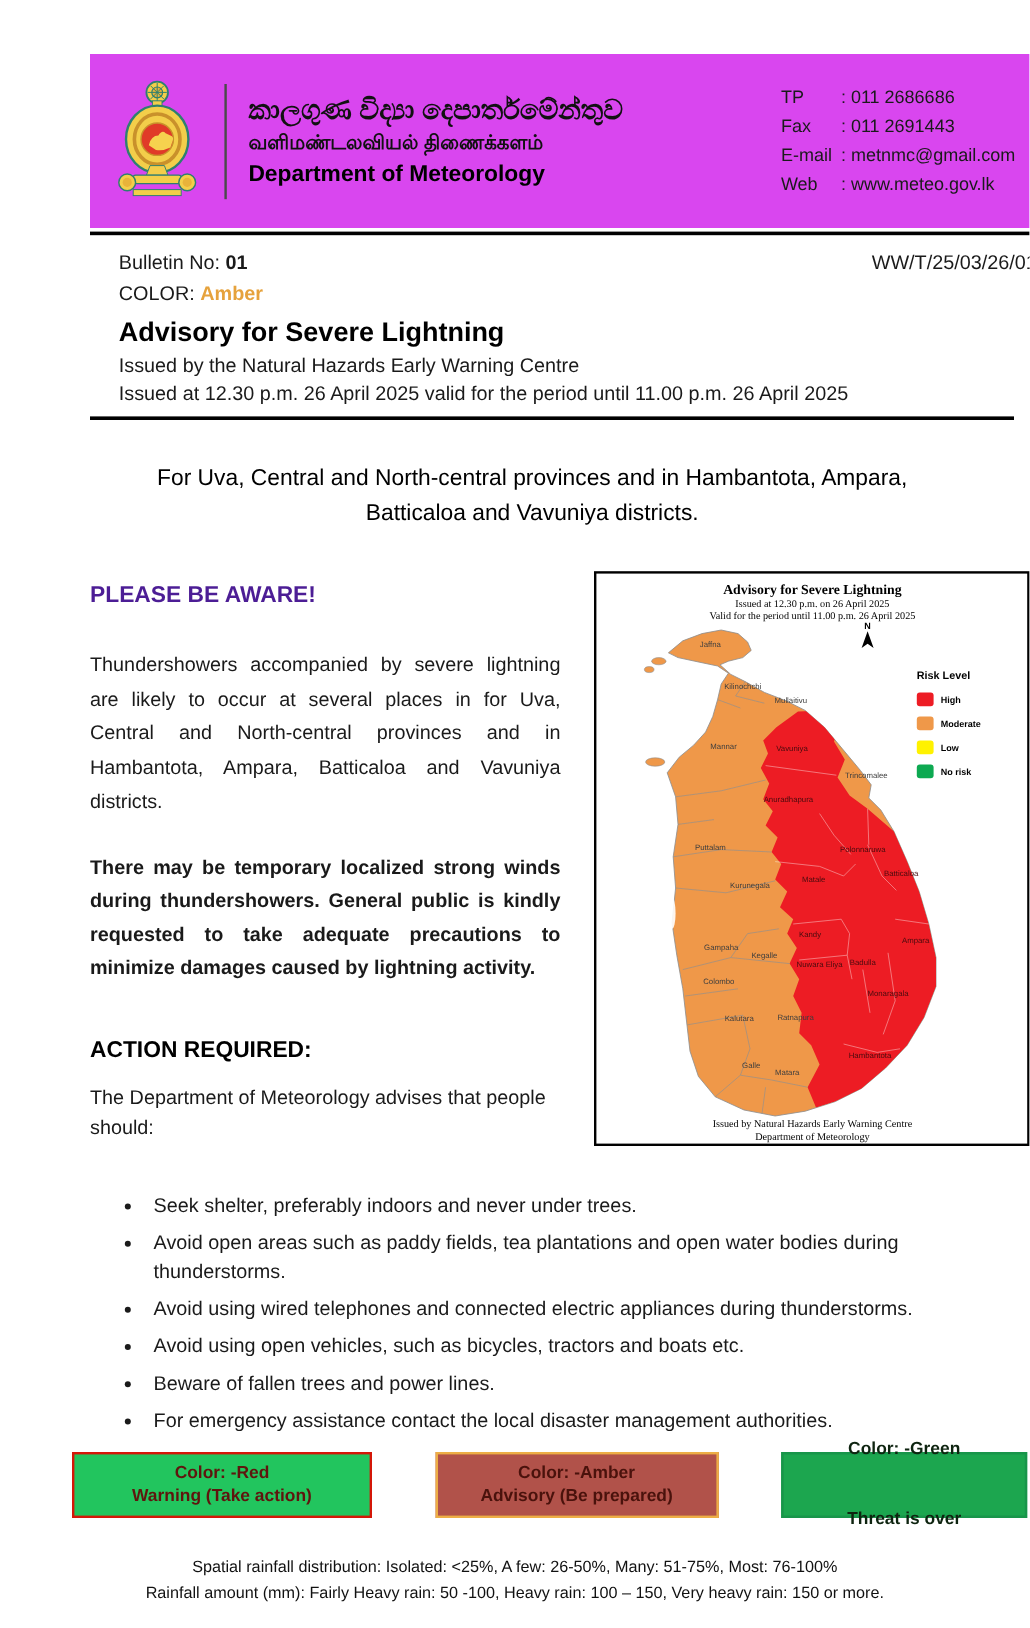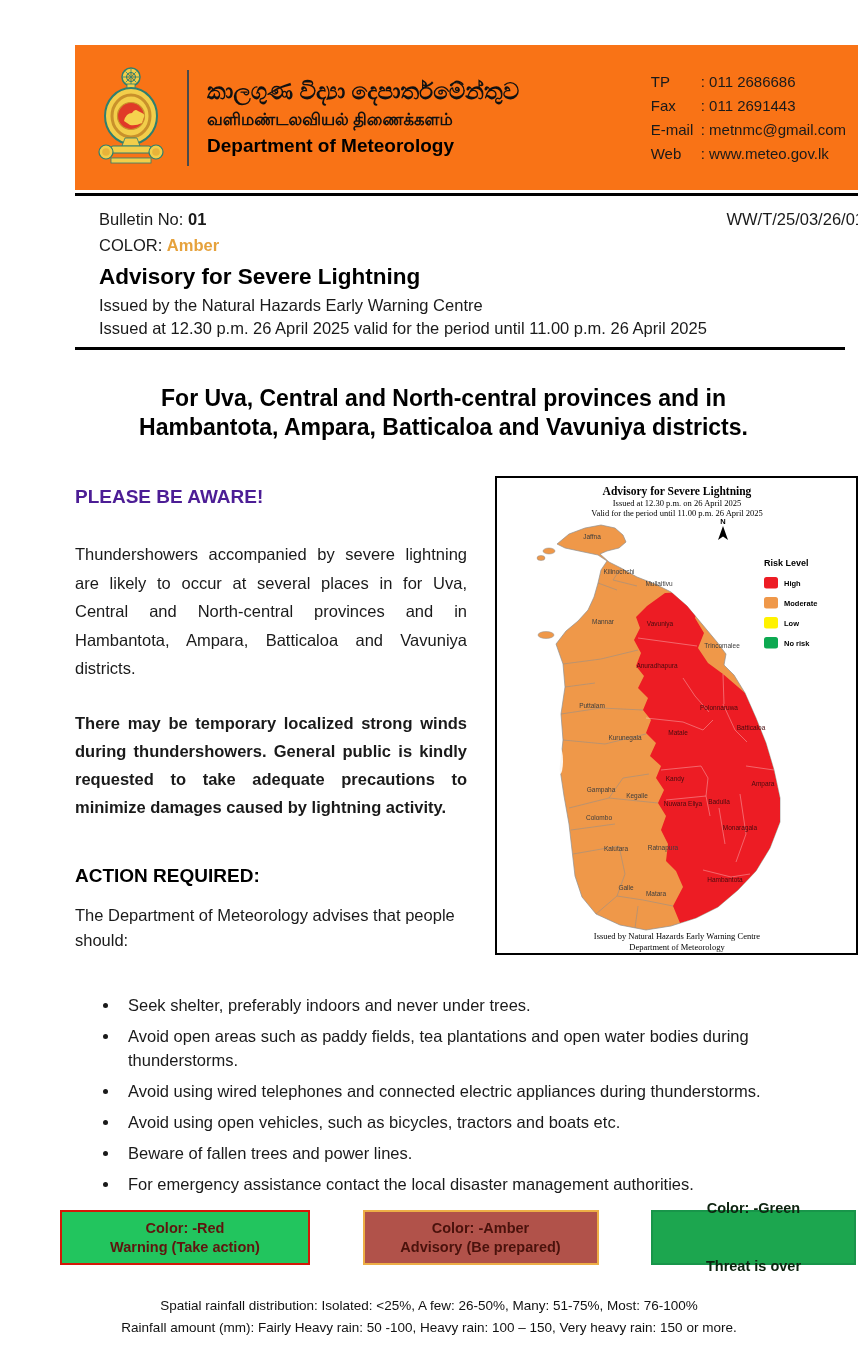--- a/index.html
+++ b/index.html
@@ -1,20 +1,20 @@
 <!DOCTYPE html>
 <html><head>
 <meta charset="utf-8">
 <style>
   html,body{margin:0;padding:0;background:#fff;}
   body{width:858px;height:1357px;font-family:"Liberation Sans",sans-serif;color:#1a1a1a;position:relative;overflow:hidden;}
   .page{position:relative;width:858px;height:1357px;}
 
   
-  .masthead{margin:45px 0 0 75px;width:783px;height:145px;background:#f97316;display:flex;align-items:center;box-sizing:border-box;}
+  .masthead{margin:45px 0 0 75px;width:783px;height:145px;background:#d946ef;display:flex;align-items:center;box-sizing:border-box;}
   .logo-wrap{width:112px;display:flex;justify-content:center;align-items:center;}
   .mast-divider{width:2px;height:96px;background:#4a4a4a;}
   .mast-titles{margin-left:18px;display:flex;flex-direction:column;justify-content:center;}
   .t-si{font-size:23px;font-weight:700;line-height:30px;color:#111;}
   .t-ta{font-size:16.5px;font-weight:700;line-height:26px;color:#111;}
   .t-en{font-size:19px;font-weight:700;line-height:27px;color:#000;}
   .contact{margin-left:auto;margin-right:12px;font-size:15px;line-height:24px;}
   .c-row{display:flex;}
   .c-label{width:50px;}
   .c-value{white-space:nowrap;}
@@ -24,21 +24,21 @@
   .rule.r2{width:770px;margin-top:7px;}
 
   
   .bulletin{margin:12px 18px 0 99px;width:765px;}
   .b-row1{display:flex;justify-content:space-between;font-size:16.5px;line-height:22px;}
   .b-row2{font-size:16.5px;line-height:22px;margin-top:4px;}
   .amber-word{font-weight:700;}
   .b-title{font-size:22.5px;font-weight:700;line-height:28px;margin:7px 0 3px 0;color:#000;}
   .b-issued{font-size:16.5px;line-height:23px;}
 
-  .affected{margin:34px 66px 0 95px;text-align:center;font-weight:700;font-size:23px;line-height:29px;color:#000;}
+  .affected{margin:34px 66px 0 95px;text-align:center;font-weight:400;font-size:19px;line-height:29px;color:#000;}
 
   
   .main{margin:34px 0 0 75px;width:783px;display:flex;}
   .leftcol{width:406px;padding-right:14px;box-sizing:border-box;}
   .h-aware{font-size:19px;font-weight:700;margin:10px 0 0 0;color:#4c1d95;}
   .p1{margin:32px 0 0 0;font-size:16.5px;line-height:28.5px;text-align:justify;}
   .p2{margin:26px 0 0 0;font-size:16.5px;font-weight:700;line-height:28px;text-align:justify;}
   .h-action{font-size:19px;font-weight:700;margin:44px 0 0 0;color:#000;}
   .intro{margin:16px 0 0 0;font-size:16.5px;line-height:25px;}
 

